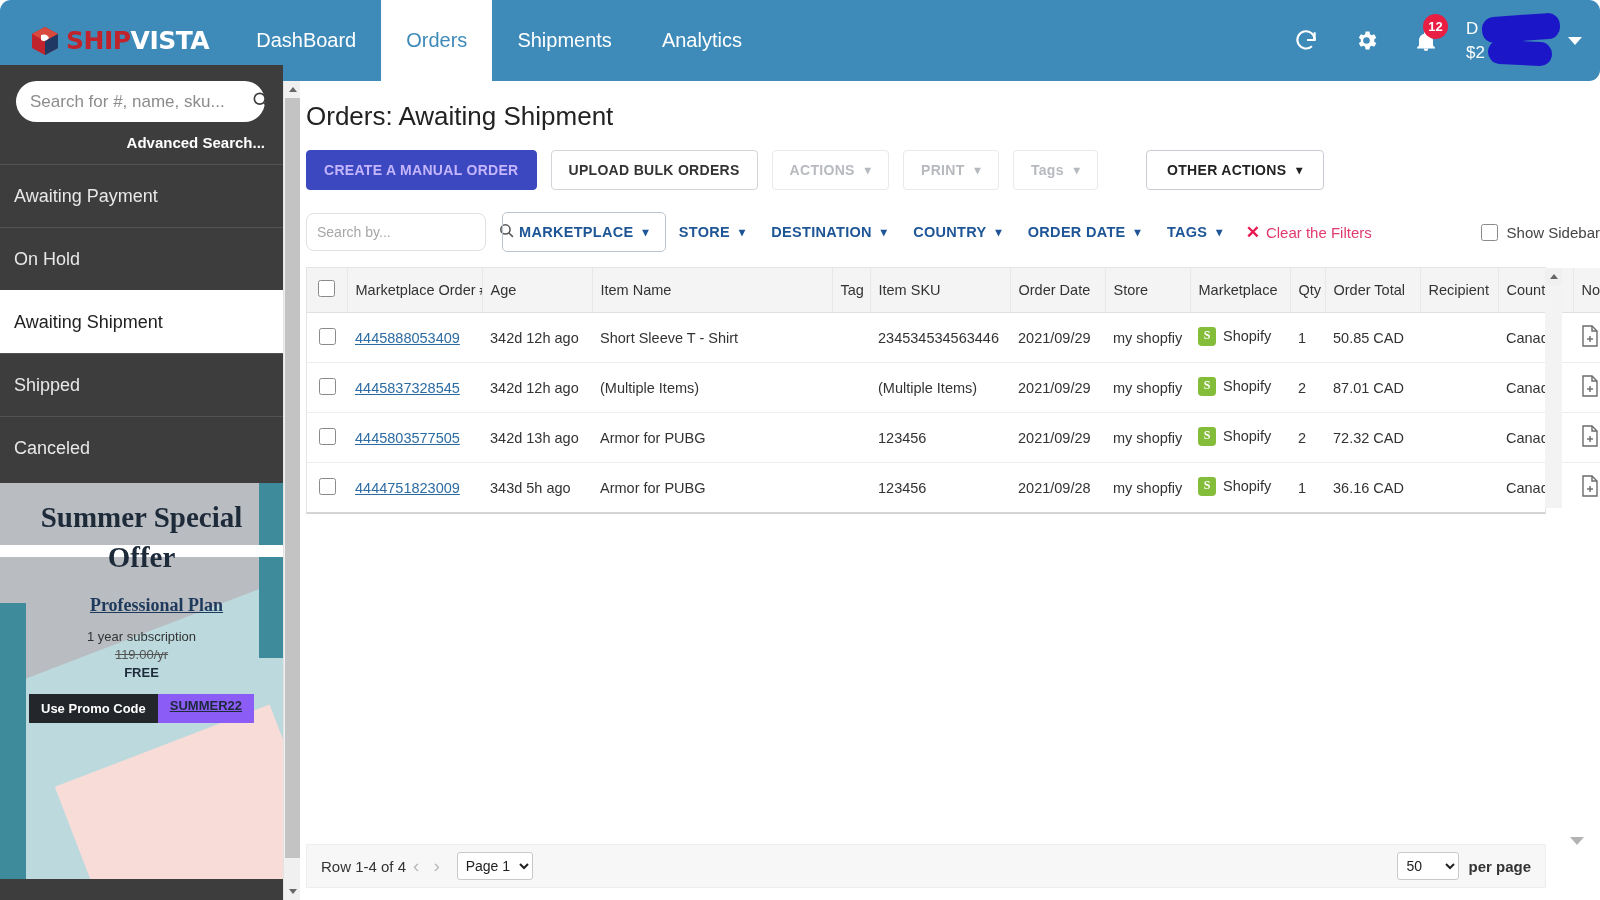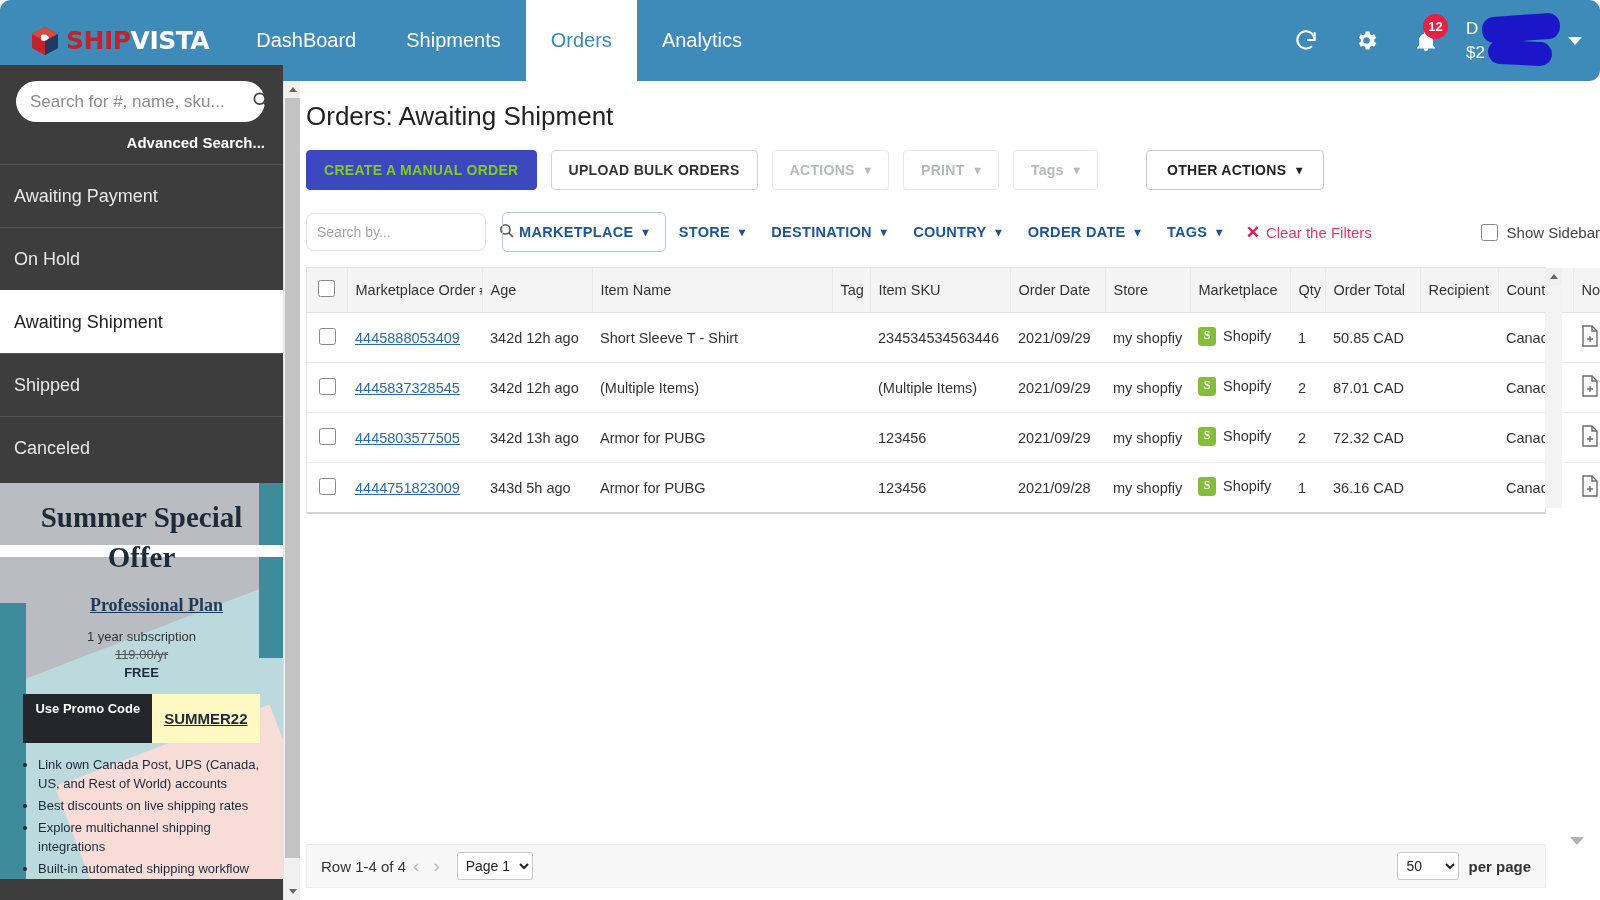--- a/index.html
+++ b/index.html
@@ -175,23 +175,23 @@
   .promo-free { margin-top: 3px; font-size: 13px; font-weight: bold; color: #1d2a3a; }
   .promo-code-row {
     margin-top: 14px; display: flex; justify-content: center; align-items: stretch;
   }
   .promo-btn {
     background: #23262b; color: #fff;
     font-size: 13px; font-weight: bold;
     padding: 7px 12px;
   }
   .promo-code {
-    background: #fef9c3; color: #1d2a3a;
-    font-size: 15px; font-weight: bold;
-    padding: 16px 12px; text-decoration: underline; cursor: pointer;
+    background: #8b5cf6; color: #1d2a3a;
+    font-size: 13px; font-weight: bold;
+    padding: 4px 12px; text-decoration: underline; cursor: pointer;
   }
   .promo-list {
     margin-top: 12px; text-align: left;
     padding: 0 22px 0 38px;
     font-size: 13px; color: #1d2a3a; line-height: 19px;
   }
   .promo-list li { margin-bottom: 3px; }
 
   
   #side-scroll {
@@ -224,21 +224,21 @@
     padding: 20px 0 0 6px;
   }
   .toolbar { display: flex; align-items: center; gap: 14px; padding: 18px 0 0 6px; }
   .btn {
     height: 40px; display: flex; align-items: center; justify-content: center;
     padding: 0 17px;
     font-size: 14px; font-weight: bold; letter-spacing: 0.3px;
     border-radius: 4px; cursor: pointer;
     white-space: nowrap;
   }
-  .btn-primary { background: #3b48c0; color: #84cc16; border: 1px solid #3b48c0; }
+  .btn-primary { background: #3b48c0; color: #c4b5fd; border: 1px solid #3b48c0; }
   .btn-outline { background: #fff; color: #333; border: 1px solid #d2d5da; }
   .btn-disabled { background: #fff; color: #b6b9be; border: 1px solid #e7e9ec; cursor: default; }
   .btn .cv { margin-left: 10px; font-size: 12px; }
   .btn-other { background: #fff; color: #222; border: 1px solid #c8ccd2; padding: 0 20px; }
 
   .filterbar {
     display: flex; align-items: center;
     padding: 22px 0 0 6px; gap: 0px;
     position: relative;
   }
@@ -389,22 +389,22 @@
         <path d="M11 10 q6 -2 8 3 q-4 5 -8 2 z" fill="#ffffff"></path>
       </svg>
     </span>
     <span class="logo-text">
       <span class="logo-ship">SHIP</span><span class="logo-vista">VISTA</span>
     </span>
   </div>
 
   <div class="navtabs">
     <div class="navtab">DashBoard</div>
+    <div class="navtab active">Orders</div>
     <div class="navtab">Shipments</div>
-    <div class="navtab active">Orders</div>
     <div class="navtab">Analytics</div>
   </div>
 
   <div class="nav-right">
     <div class="nav-icon">
       <svg width="26" height="26" viewBox="0 0 24 24" fill="none" stroke="#ffffff" stroke-width="1.9">
         <path d="M20 11a8 8 0 1 0 -2.5 5.8"></path>
         <polyline points="20,4 20,11 13,11"></polyline>
       </svg>
     </div>
@@ -459,26 +459,20 @@
     <div class="promo-content">
       <div class="promo-title">Summer Special Offer</div>
       <div class="promo-plan">Professional Plan</div>
       <div class="promo-sub">1 year subscription</div>
       <div class="promo-old">119.00/yr</div>
       <div class="promo-free">FREE</div>
       <div class="promo-code-row">
         <div class="promo-btn">Use Promo Code</div>
         <div class="promo-code">SUMMER22</div>
       </div>
-      <ul class="promo-list">
-        <li>Link own Canada Post, UPS (Canada, US, and Rest of World) accounts</li>
-        <li>Best discounts on live shipping rates</li>
-        <li>Explore multichannel shipping integrations</li>
-        <li>Built-in automated shipping workflow</li>
-      </ul>
     </div>
   </div>
 </div>
 
 <div id="side-scroll">
   <div class="sb-arrow" style="top:0;">
       <span class="tri-up"></span>
     </div>
   <div class="thumb"></div>
   <div class="sb-arrow" style="bottom:0;">

